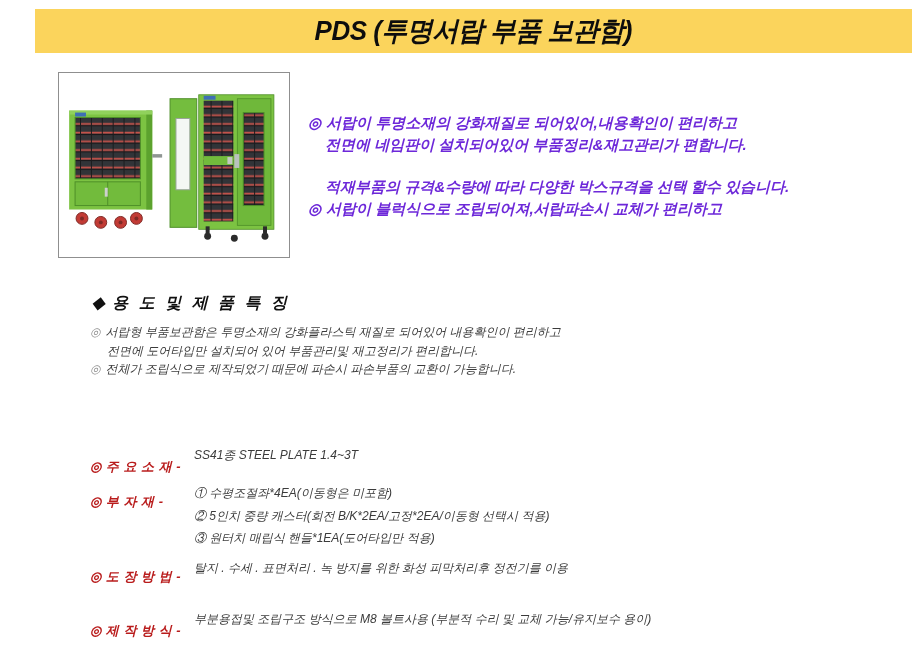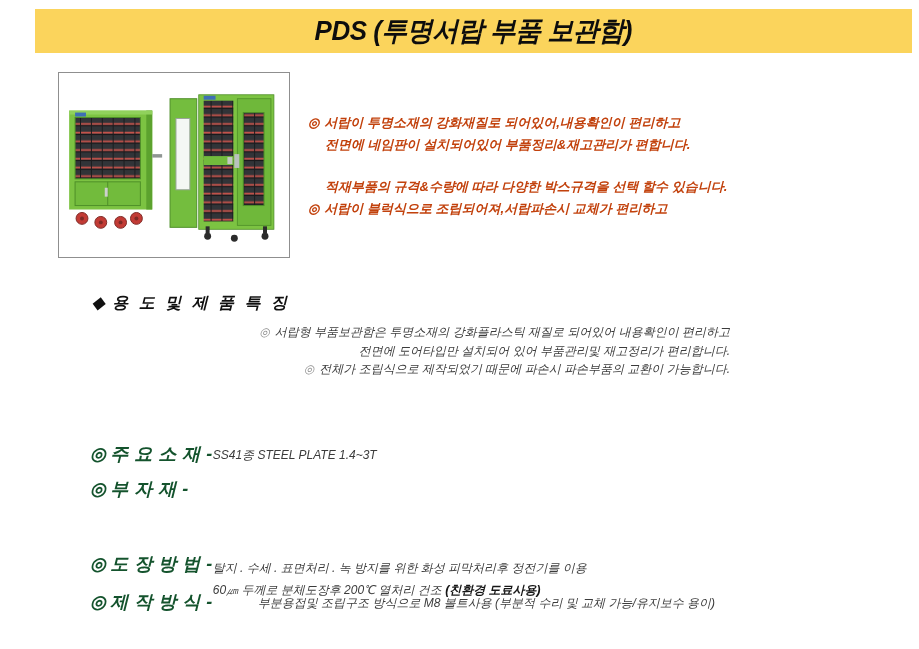--- a/index.html
+++ b/index.html
@@ -17,55 +17,55 @@
     transform:scaleX(0.96);white-space:nowrap;
   }
   
   .image-frame{
     position:absolute;left:58px;top:72px;width:232px;height:186px;
     border:1px solid #8f8f8f;background:#fff;box-sizing:border-box;
   }
   
   .highlights{
     position:absolute;left:308px;top:112px;width:560px;
-    font-size:13px;font-weight:700;color:#c2410c;line-height:22px;
+    font-size:15px;font-weight:700;color:#6d28d9;line-height:22px;
   }
   .highlight-para{margin:0 0 20px 0;}
   .hl-line{white-space:nowrap;}
   .hl-line .bullet{margin-right:5px;}
   .hl-indent{padding-left:17px;}
   
   .features{position:absolute;left:90px;top:293px;width:640px;}
   .features-heading{
     font-size:16px;font-weight:700;color:#101010;letter-spacing:3px;
     margin:0 0 9px 2px;white-space:nowrap;
   }
   .features-heading .diamond{margin-right:8px;letter-spacing:0;}
   .feature-line{
-    font-size:12px;color:#3b3b3b;line-height:18.5px;white-space:nowrap;text-align:right;
+    font-size:12px;color:#3b3b3b;line-height:18.5px;white-space:nowrap;
   }
   .feature-line .bullet{color:#8d8d8d;margin-right:5px;}
   .ft-indent{padding-left:17px;}
   
   .spec-row{position:absolute;left:90px;display:flex;align-items:flex-start;}
   .spec-label{
-    flex:0 0 104px;font-size:18px;font-weight:700;color:#14532d;
-    letter-spacing:0.5px;white-space:nowrap;line-height:17px;
+    flex:0 0 104px;font-size:13px;font-weight:700;color:#b91c1c;
+    letter-spacing:0.5px;white-space:nowrap;line-height:17px;margin-top:12px;
   }
   .spec-label .bullet{margin-right:4px;}
   .spec-value{
     font-size:12px;color:#3b3b3b;line-height:17px;white-space:nowrap;padding-top:1px;
   }
   .spec-value-lines .v-line{line-height:22.5px;}
   .paint-lines .v-line{line-height:22px;}
   .bold-note{font-weight:700;color:#161616;}
   .row-material{top:446px;}
   .row-accessories{top:481px;}
   .row-painting{top:556px;}
-  .row-fabrication{top:594px;gap:45px;}
+  .row-fabrication{top:610px;}
 </style>
 </head>
 <body>
 
 <div class="page">
 
   <div class="header-bar" style="background:#FBD45C;">
     <span class="page-title">PDS (투명서랍 부품 보관함)</span>
   </div>
 
@@ -148,27 +148,31 @@
     <div class="feature-line"><span class="bullet">◎</span><span>전체가 조립식으로 제작되었기 때문에 파손시 파손부품의 교환이 가능합니다.</span></div>
   </div>
 
   <div class="spec-row row-material">
     <div class="spec-label"><span class="bullet">◎</span><span>주 요 소 재 -</span></div>
     <div class="spec-value">SS41종 STEEL PLATE 1.4~3T</div>
   </div>
 
   <div class="spec-row row-accessories">
     <div class="spec-label"><span class="bullet">◎</span><span>부   자   재 -</span></div>
+    <div class="spec-value spec-value-lines">
+      <div class="v-line">① 수평조절좌*4EA(이동형은 미포함)</div>
+      <div class="v-line">② 5인치 중량 캐스터(회전 B/K*2EA/고정*2EA/이동형 선택시 적용)</div>
+      <div class="v-line">③ 원터치 매립식 핸들*1EA(도어타입만 적용)</div>
+    </div>
   </div>
 
   <div class="spec-row row-painting">
     <div class="spec-label"><span class="bullet">◎</span><span>도 장 방 법 -</span></div>
     <div class="spec-value paint-lines">
       <div class="v-line">탈지 . 수세 . 표면처리 . 녹 방지를 위한 화성 피막처리후 정전기를 이용</div>
-      <div class="v-line"><span>60㎛ 두께로 분체도장후 200℃ 열처리 건조 </span><span class="bold-note">(친환경 도료사용)</span></div>
     </div>
   </div>
 
   <div class="spec-row row-fabrication">
     <div class="spec-label"><span class="bullet">◎</span><span>제 작 방 식 -</span></div>
     <div class="spec-value">부분용접및 조립구조 방식으로 M8 볼트사용 (부분적 수리 및 교체 가능/유지보수 용이)</div>
   </div>
 
 </div>
 

